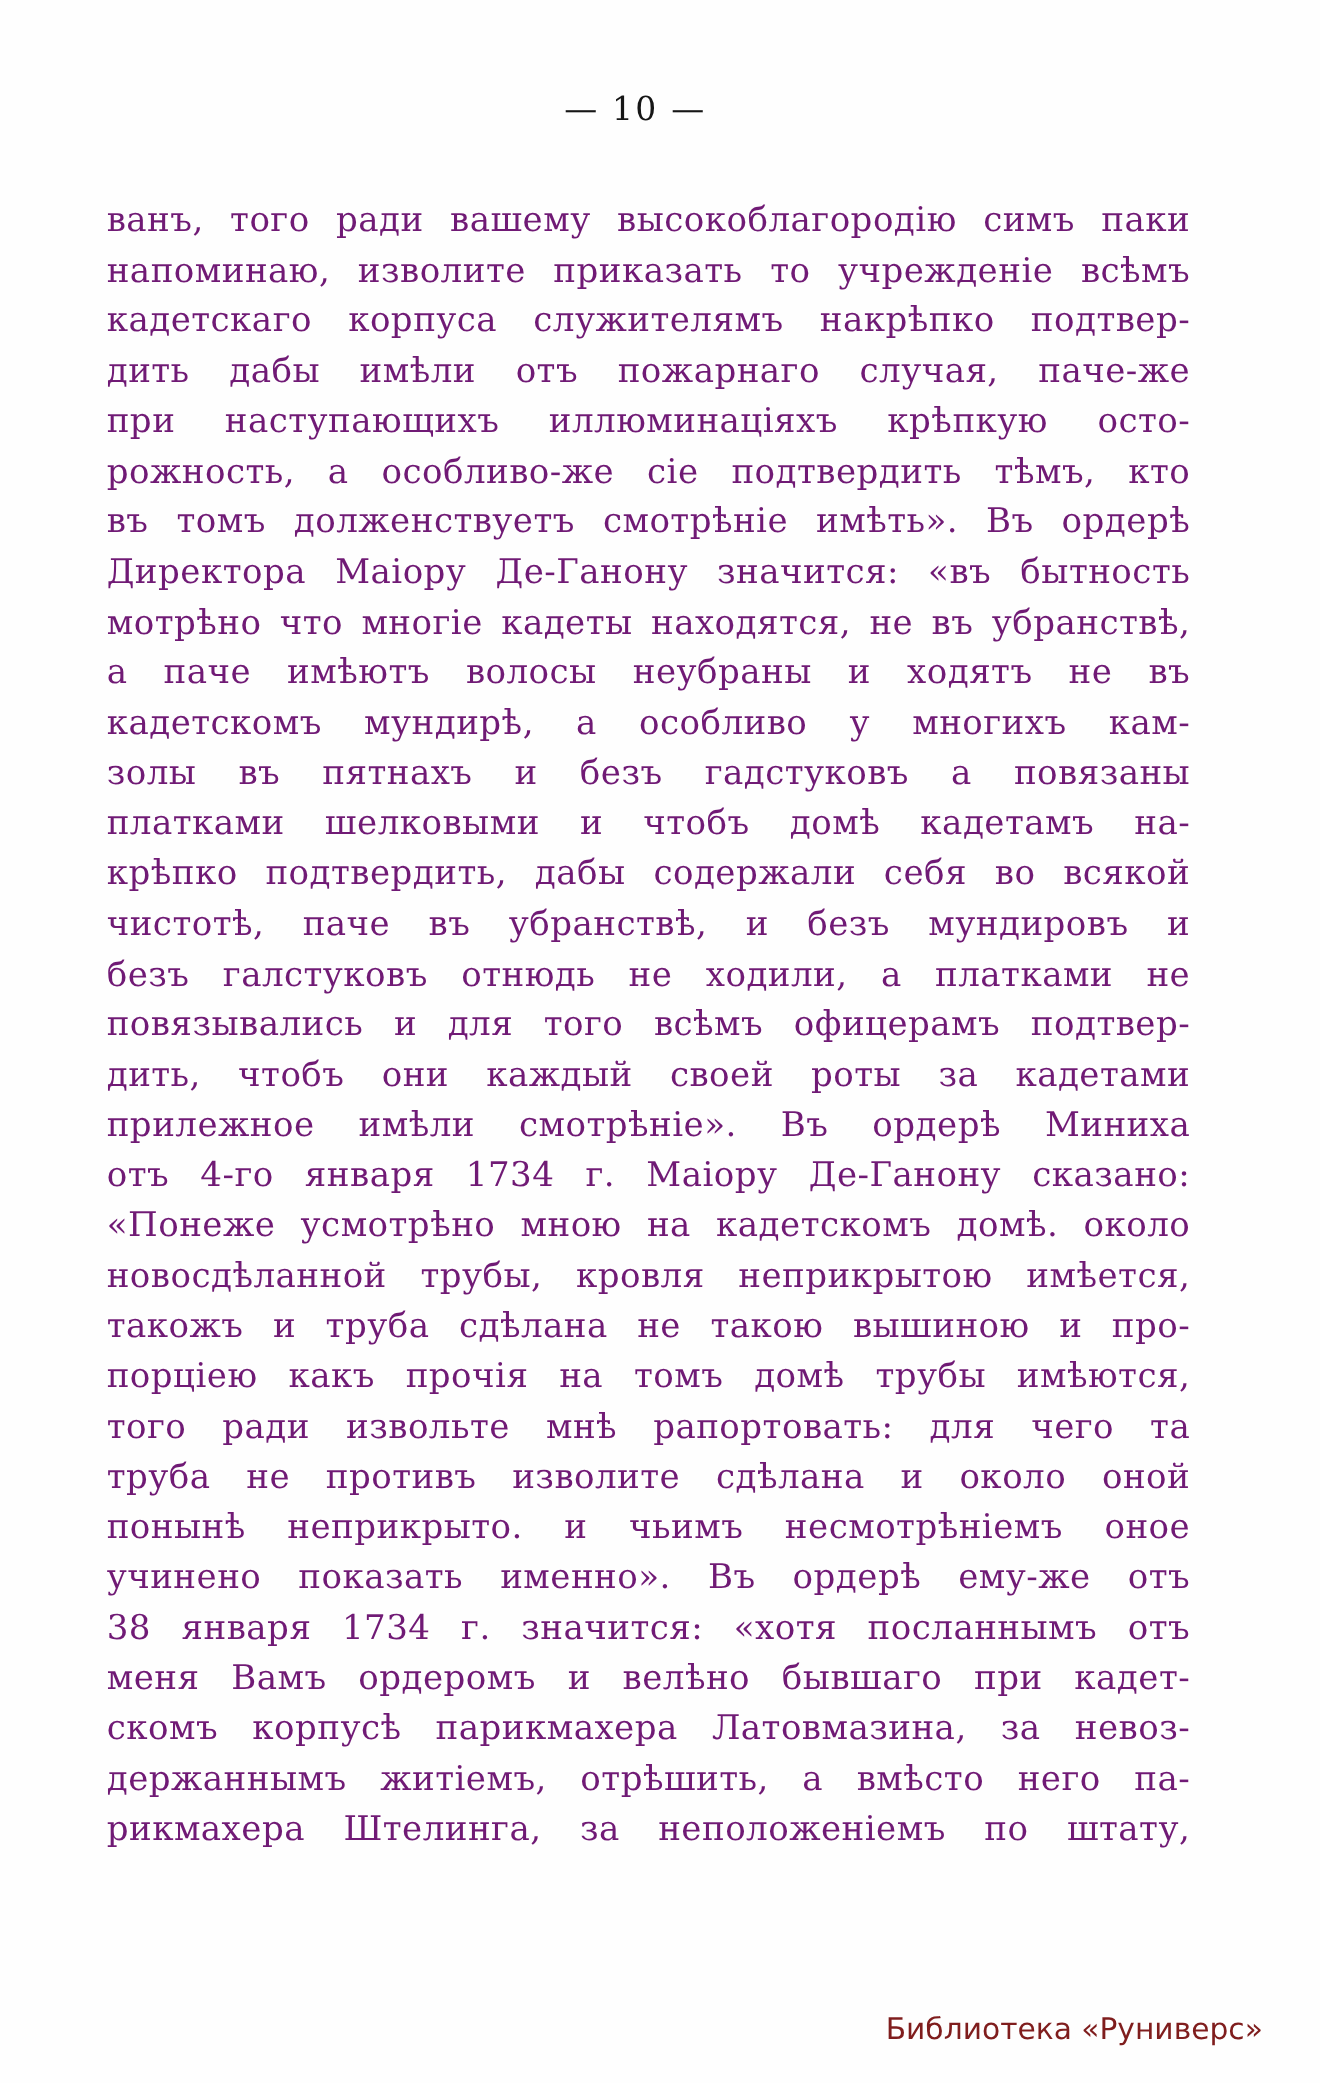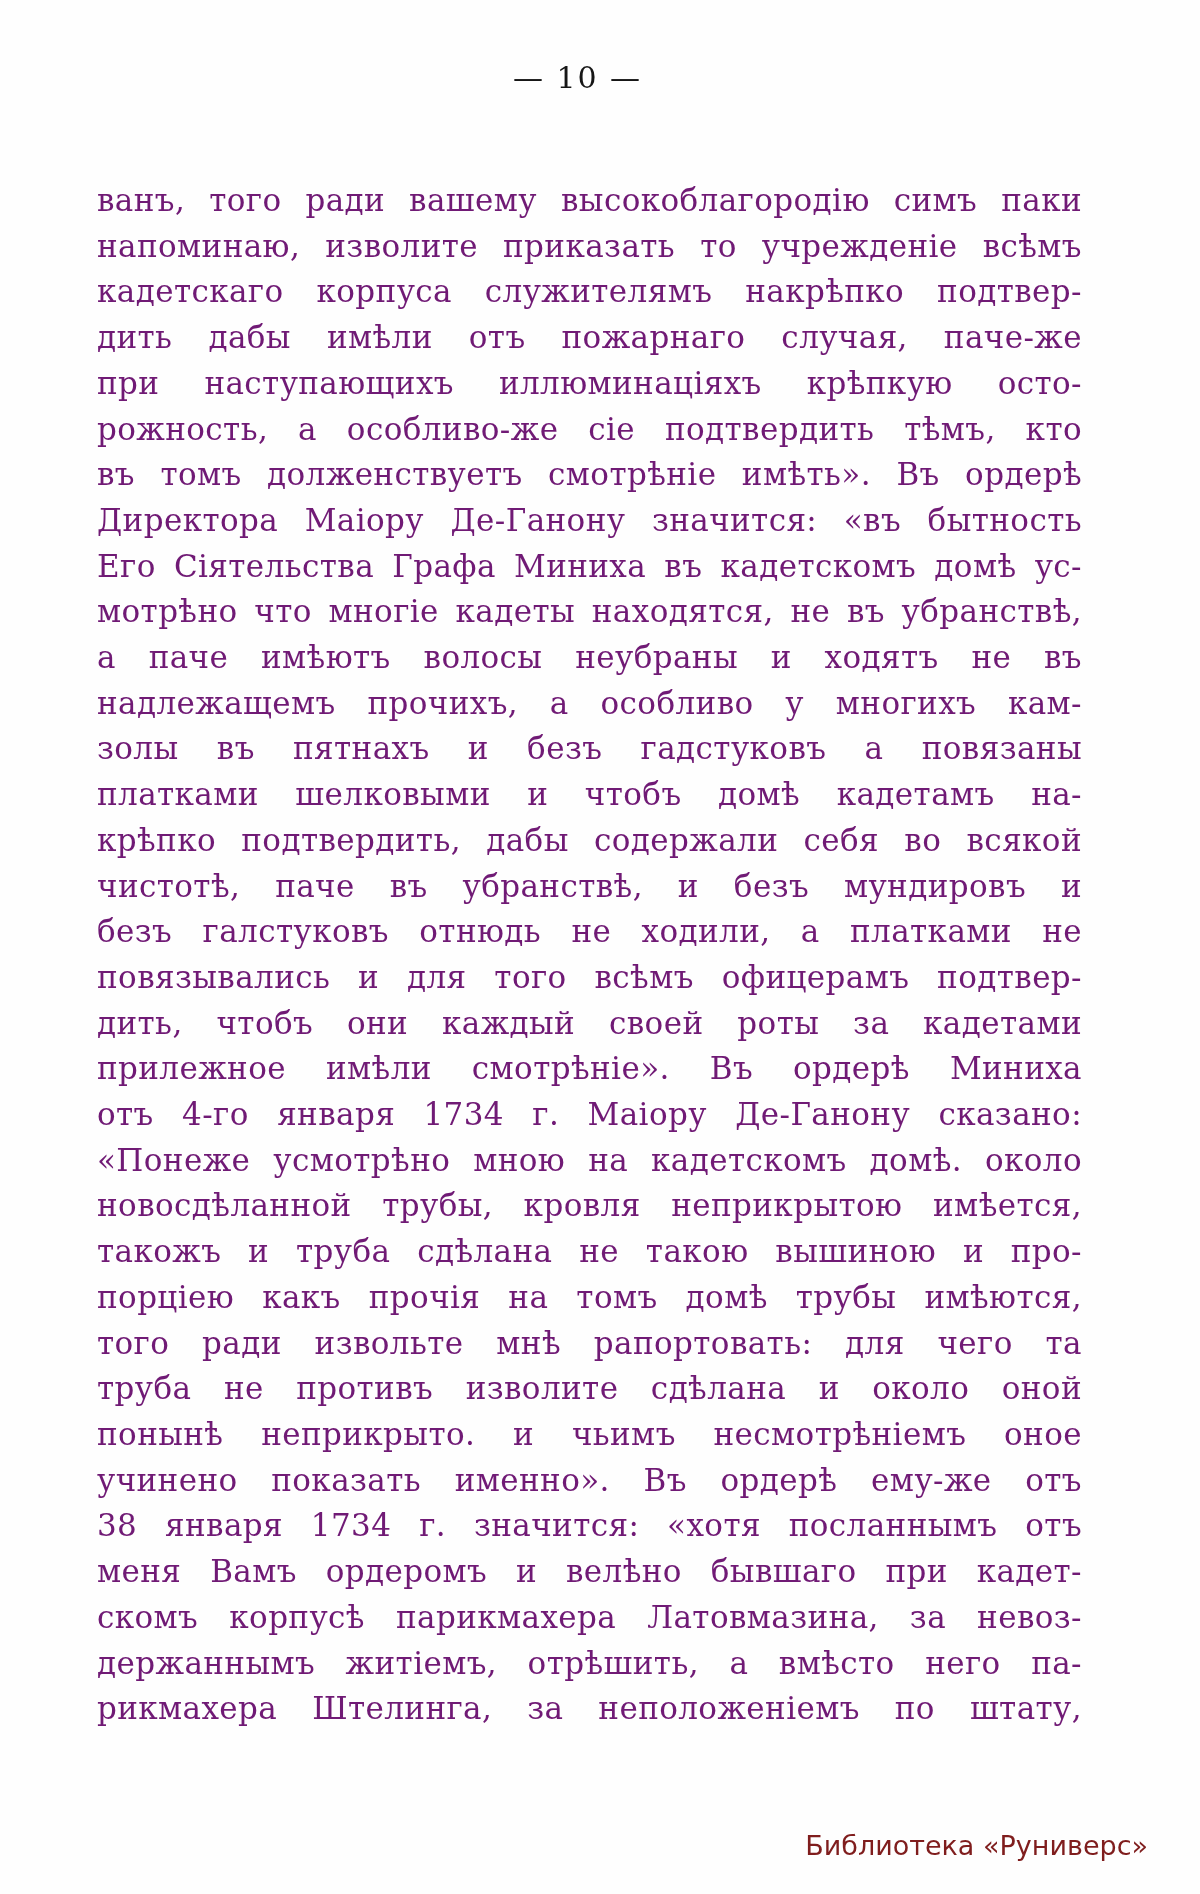--- a/index.html
+++ b/index.html
@@ -11,21 +11,21 @@
     position: relative;
     width: 1200px;
     height: 1894px;
     margin: 0 auto;
     background: #fefefe;
     overflow: hidden;
     font-family: "DejaVu Serif", "Liberation Serif", serif;
     color: #161616;
   }
   .page-number {
-    margin-top: 60px;
+    margin-top: 82px;
     width: 985px;
     margin-left: 85px;
     text-align: center;
     font-size: 30px;
     letter-spacing: 2px;
     color: #161616;
   }
   .body-text {
     position: absolute;
     top: 178px;
@@ -59,24 +59,23 @@
 
   <div class="body-text">
       <div class="text-line">ванъ, того ради вашему высокоблагородію симъ паки</div>
       <div class="text-line">напоминаю, изволите приказать то учрежденіе всѣмъ</div>
       <div class="text-line">кадетскаго корпуса служителямъ накрѣпко подтвер-</div>
       <div class="text-line">дить дабы имѣли отъ пожарнаго случая, паче-же</div>
       <div class="text-line">при наступающихъ иллюминаціяхъ крѣпкую осто-</div>
       <div class="text-line">рожность, а особливо-же сіе подтвердить тѣмъ, кто</div>
       <div class="text-line">въ томъ долженствуетъ смотрѣніе имѣть». Въ ордерѣ</div>
       <div class="text-line">Директора Маіору Де-Ганону значится: «въ бытность</div>
-      <div class="text-line">Его Сіятельства Графа Миниха въ кадетскомъ домѣ ус-</div>
       <div class="text-line">мотрѣно что многіе кадеты находятся, не въ убранствѣ,</div>
       <div class="text-line">а паче имѣютъ волосы неубраны и ходятъ не въ</div>
-      <div class="text-line">надлежащемъ прочихъ, а особливо у многихъ кам-</div>
+      <div class="text-line">кадетскомъ мундирѣ, а особливо у многихъ кам-</div>
       <div class="text-line">золы въ пятнахъ и безъ гадстуковъ а повязаны</div>
       <div class="text-line">платками шелковыми и чтобъ домѣ кадетамъ на-</div>
       <div class="text-line">крѣпко подтвердить, дабы содержали себя во всякой</div>
       <div class="text-line">чистотѣ, паче въ убранствѣ, и безъ мундировъ и</div>
       <div class="text-line">безъ галстуковъ отнюдь не ходили, а платками не</div>
       <div class="text-line">повязывались и для того всѣмъ офицерамъ подтвер-</div>
       <div class="text-line">дить, чтобъ они каждый своей роты за кадетами</div>
       <div class="text-line">прилежное имѣли смотрѣніе». Въ ордерѣ Миниха</div>
       <div class="text-line">отъ 4-го января 1734 г. Маіору Де-Ганону сказано:</div>
       <div class="text-line">«Понеже усмотрѣно мною на кадетскомъ домѣ. около</div>

